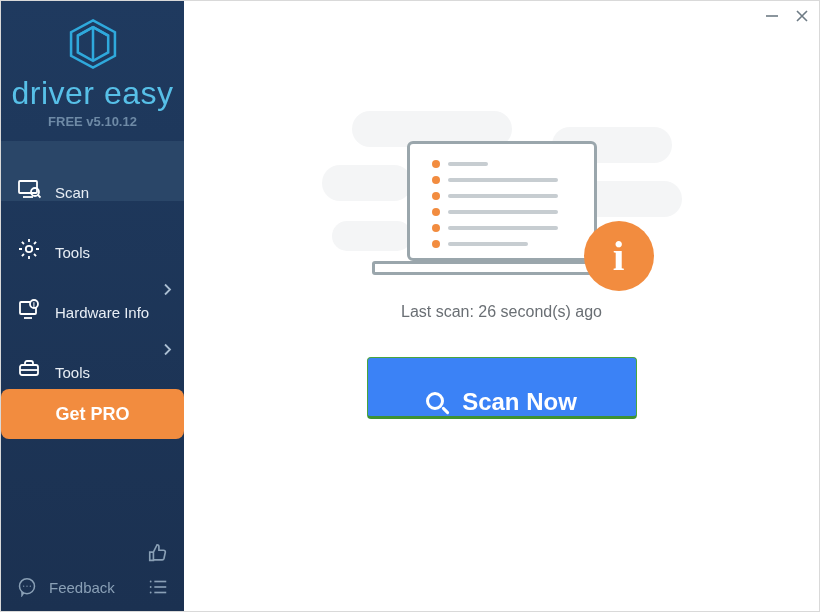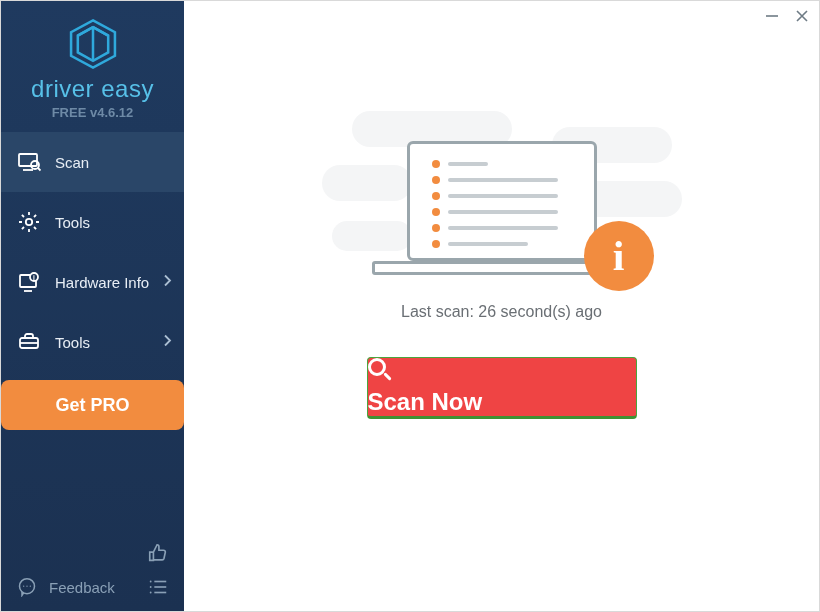--- a/index.html
+++ b/index.html
@@ -19,28 +19,28 @@
     display: flex;
     flex-direction: column;
     color: #fff;
   }
   .logo-block {
     display: flex; flex-direction: column; align-items: center;
     padding: 16px 0 12px 0;
   }
   .logo-svg { width: 54px; height: 54px; }
   .logo-text {
-    color: #57c0e8; font-size: 24px; font-weight: 400; letter-spacing: 0.5px;
+    color: #57c0e8; font-size: 32px; font-weight: 400; letter-spacing: 0.5px;
     margin-top: 4px;
   }
   .logo-version { color: #6e8aa6; font-size: 13px; font-weight: 600; margin-top: 2px; }
 
   .nav { display: flex; flex-direction: column; }
   .nav-item {
-    display: flex; align-items: center;
+    display: flex; align-items: flex-end;
     height: 60px; padding: 0 16px;
     color: #e8eef5; font-size: 15px;
     cursor: pointer;
     position: relative;
   }
   .nav-item.active { background: #2a4668; }
   .nav-icon { width: 24px; height: 24px; margin-right: 14px; flex-shrink: 0; display:flex; align-items:center; justify-content:center; }
   .nav-chevron {
     position: absolute; right: 12px; top: 50%;
     transform: translateY(-50%);
@@ -90,45 +90,44 @@
     border-radius:50%; background:#f28c3f; display:flex; align-items:center; justify-content:center;
     box-shadow: inset 0 0 0 4px #d9742d00;
   }
   .info-i { color:#fff; font-family: Georgia, 'Times New Roman', serif; font-size:42px; font-weight:600; }
 
   .headline { margin-top:36px; font-size:28px; font-weight:700; color:#3b3f44; text-align:center; }
   .subline { margin-top:22px; font-size:16px; color:#6a6f74; }
 
   .scan-btn {
     margin-top:36px; width:270px; height:62px;
-    background:#ef4444; border:1px solid #4aa53d; border-bottom:3px solid #3f9233;
+    background:#3b82f6; border:1px solid #4aa53d; border-bottom:3px solid #3f9233;
     border-radius:4px; color:#fff; font-size:24px; font-weight:600;
-    display:flex; align-items:flex-start; justify-content:center; gap:12px;
+    display:flex; align-items:flex-end; justify-content:center; gap:12px;
     cursor:pointer;
-    flex-direction:column;
   }
   .scan-btn .mag { position:relative; width:24px; height:24px; }
   .scan-btn .mag-circle { position:absolute; width:18px; height:18px; border:3px solid #fff; border-radius:50%; left:0; top:0; }
   .scan-btn .mag-handle { position:absolute; width:9px; height:3px; background:#fff; transform:rotate(45deg); left:15px; top:17px; border-radius:2px; }
 </style>
 </head>
 <body>
 
 <aside class="sidebar">
 
   <div class="logo-block">
     <svg class="logo-svg" viewBox="0 0 64 64">
       <polygon points="32,4 58,18 58,46 32,60 6,46 6,18" fill="none" stroke="#2fa9dc" stroke-width="3"></polygon>
       <polygon points="32,12 50,22 50,42 32,52 14,42 14,22" fill="none" stroke="#2fa9dc" stroke-width="3"></polygon>
       <line x1="32" y1="12" x2="32" y2="52" stroke="#2fa9dc" stroke-width="3"></line>
       <line x1="32" y1="12" x2="50" y2="22" stroke="#2fa9dc" stroke-width="3"></line>
       <line x1="32" y1="12" x2="14" y2="22" stroke="#2fa9dc" stroke-width="3"></line>
     </svg>
     <div class="logo-text">driver easy</div>
-    <div class="logo-version">FREE v4.6.12</div>
+    <div class="logo-version">FREE v5.10.12</div>
   </div>
 
   <nav class="nav">
     <div class="nav-item active">
       <span class="nav-icon">
         <svg width="24" height="24" viewBox="0 0 24 24" fill="none" stroke="#ffffff" stroke-width="1.8">
           <rect x="2" y="4" width="18" height="12" rx="1"></rect>
           <line x1="6" y1="20" x2="16" y2="20"></line>
           <circle cx="18" cy="15" r="4"></circle>
           <line x1="21" y1="18" x2="23.5" y2="20.5"></line>

